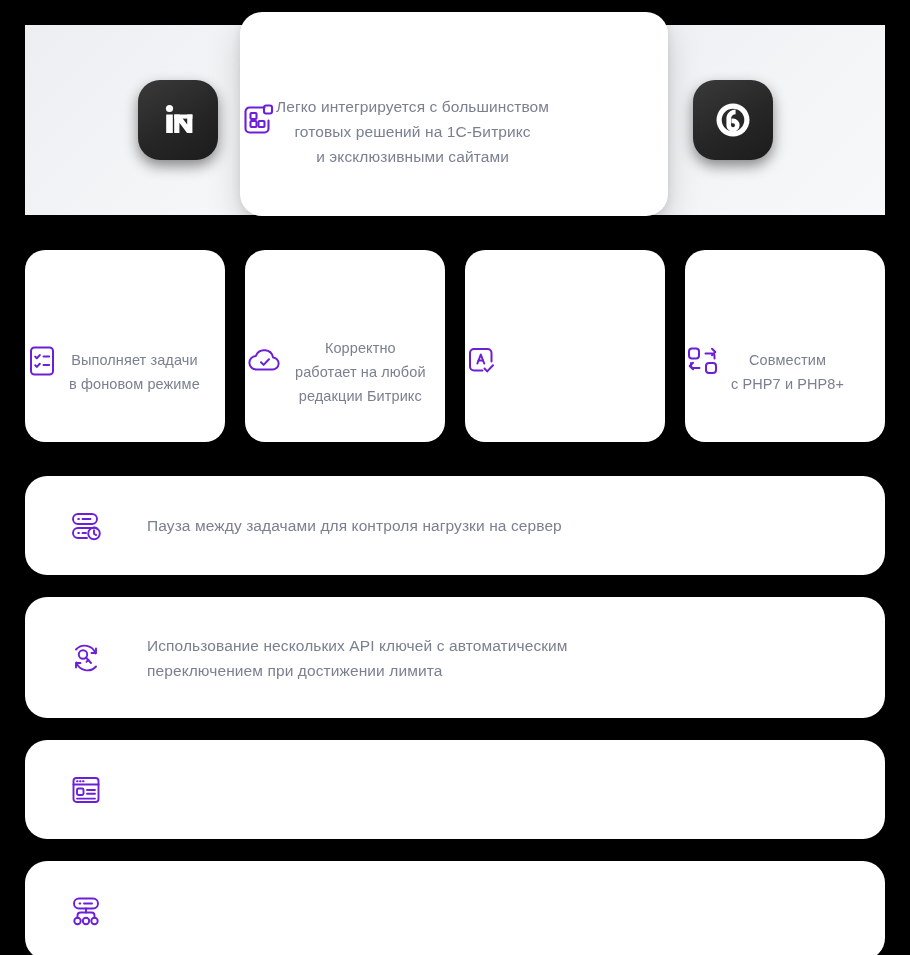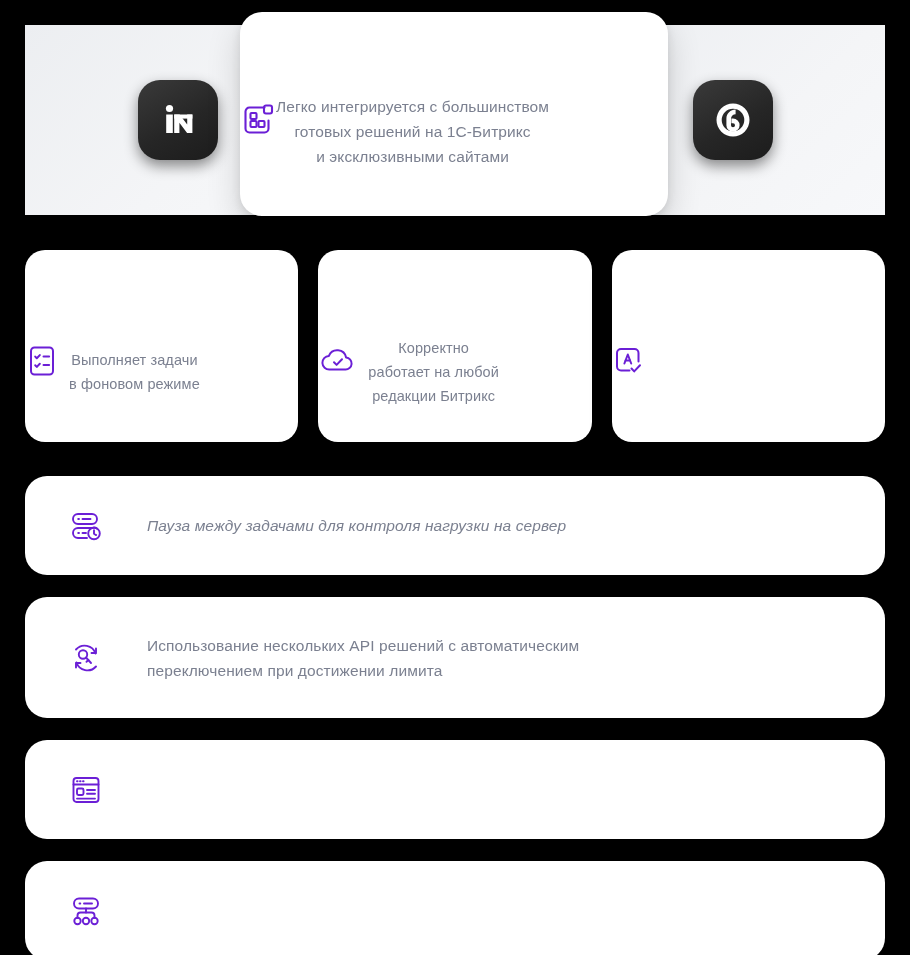--- a/index.html
+++ b/index.html
@@ -130,21 +130,21 @@
   }
   .wrow {
     background: #ffffff;
     border-radius: 22px;
     box-shadow: 0 10px 26px rgba(0,0,0,0.13), 0 2px 8px rgba(0,0,0,0.08);
     display: flex;
     align-items: center;
     box-sizing: border-box;
     padding-left: 22px;
   }
-  .wrow.h1 { height: 99px; font-style: italic; }
+  .wrow.h1 { height: 99px; }
   .wrow.h2 { height: 121px; }
   .wrow .r-icon {
     width: 78px;
     flex: 0 0 78px;
     display: flex;
     align-items: center;
     justify-content: center;
   }
   .wrow .r-text {
     color: #7b8090;
@@ -239,20 +239,34 @@
       <span class="f-icon">
         <svg width="34" height="34" viewBox="0 0 34 34" fill="none" stroke="#6b1fd6" stroke-width="2" stroke-linecap="round" stroke-linejoin="round">
           <path d="M26.5 17.5V9a4 4 0 0 0-4-4H9a4 4 0 0 0-4 4v13.5a4 4 0 0 0 4 4h8.5"></path>
           <path d="M12.4 19.5l3.4-9 3.4 9"></path>
           <path d="M13.6 16.4h4.4"></path>
           <path d="M19.5 24.5l2.7 2.9 5.8-6.1"></path>
         </svg>
       </span>
     </div>
 
+    <div class="fcard">
+      <span class="f-icon">
+        <svg width="36" height="32" viewBox="0 0 36 32" fill="none" stroke="#6b1fd6" stroke-width="2" stroke-linecap="round" stroke-linejoin="round">
+          <rect x="4" y="3.5" width="10" height="10" rx="3"></rect>
+          <rect x="21" y="18" width="10" height="10" rx="3"></rect>
+          <path d="M20.5 8.5h6.5a2.5 2.5 0 0 1 2.5 2.5v2.5"></path>
+          <path d="M27 3.8L30.3 7 27 10.2"></path>
+          <path d="M14.5 23h-6a2.5 2.5 0 0 1-2.5-2.5V18"></path>
+          <path d="M8 17.8L4.7 21 8 24.2"></path>
+        </svg>
+      </span>
+      <div class="f-text">Совместим
+с PHP7 и PHP8+</div>
+    </div>
 
   </div>
 
   <div class="rows">
 
     <div class="wrow h1">
       <span class="r-icon">
         <svg width="36" height="36" viewBox="0 0 36 36" fill="none" stroke="#6b1fd6" stroke-width="1.9" stroke-linecap="round" stroke-linejoin="round">
           <rect x="5" y="6" width="24" height="10" rx="5"></rect>
           <path d="M10.2 11h.8"></path>
@@ -272,21 +286,21 @@
         <svg width="36" height="36" viewBox="0 0 36 36" fill="none" stroke="#6b1fd6" stroke-width="1.9" stroke-linecap="round" stroke-linejoin="round">
           <path d="M27.5 13.5A11.5 11.5 0 0 0 8 9.5"></path>
           <path d="M23.5 13h4.5V8.5"></path>
           <path d="M8.5 22.5A11.5 11.5 0 0 0 28 26.5"></path>
           <path d="M12.5 23H8v4.5"></path>
           <circle cx="15" cy="14.5" r="4.2"></circle>
           <path d="M18 17.5l5 5.5"></path>
           <path d="M20.4 20l-1.9 1.8"></path>
         </svg>
       </span>
-      <div class="r-text">Использование нескольких API решений с автоматическим
+      <div class="r-text">Использование нескольких API ключей с автоматическим
 переключением при достижении лимита</div>
     </div>
 
     <div class="wrow h1">
       <span class="r-icon">
         <svg width="34" height="34" viewBox="0 0 34 34" fill="none" stroke="#6b1fd6" stroke-width="1.9" stroke-linecap="round" stroke-linejoin="round">
           <rect x="4.5" y="5" width="25" height="24" rx="3"></rect>
           <path d="M4.5 11.5h25"></path>
           <path d="M8 8.3h.6M11 8.3h.6M14 8.3h.6"></path>
           <rect x="8" y="15.5" width="6.5" height="6.5" rx="1.4"></rect>

